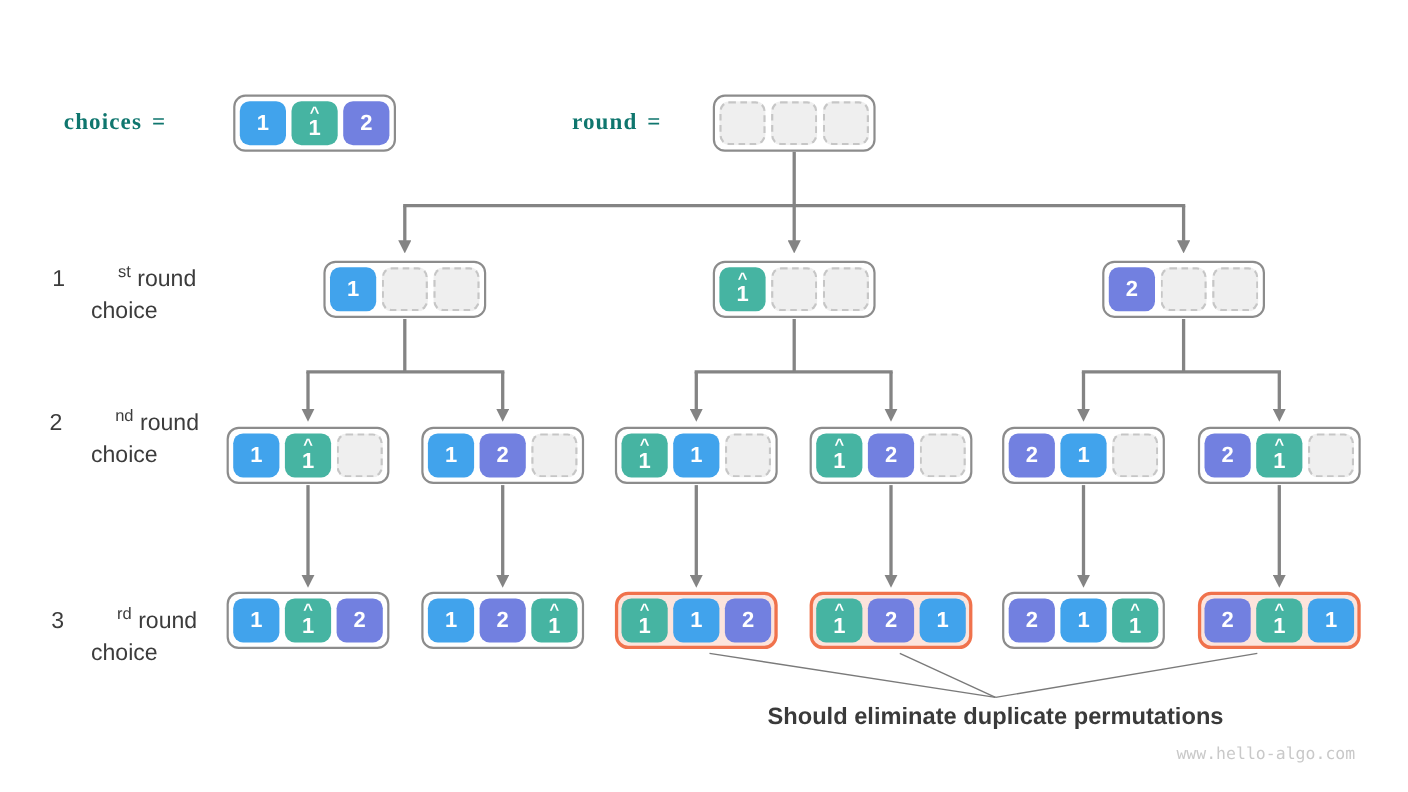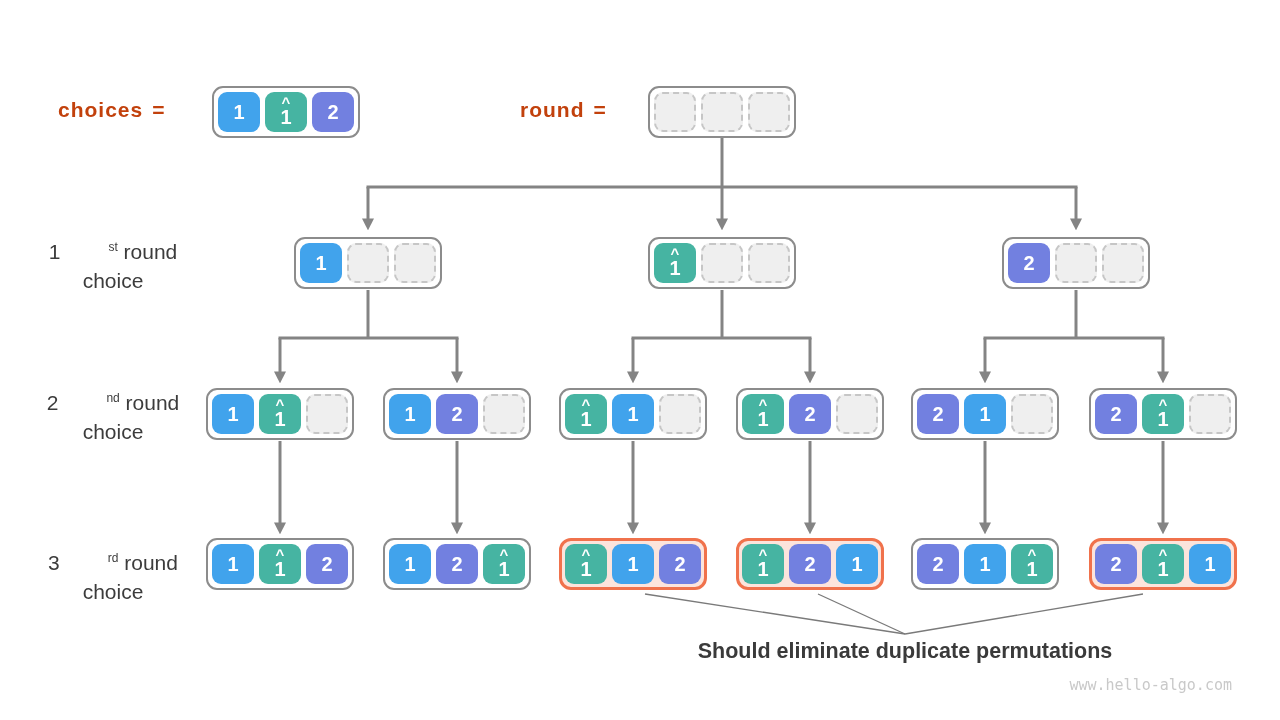--- a/index.html
+++ b/index.html
@@ -3,30 +3,30 @@
 <meta charset="utf-8">
 <style>
   html,body{margin:0;padding:0;}
   body{
     width:1280px;height:720px;position:relative;background:#ffffff;
     font-family:"Liberation Sans",sans-serif;overflow:hidden;
     color:#3c3c3c;
   }
   .mono-label{
     position:absolute;
-    font-family:Liberation Sans, sans-serif;
-    font-weight:bold;font-size:21px;color:#c2410c;
+    font-family:Liberation Serif, serif;
+    font-weight:bold;font-size:21px;color:#0f766e;
     letter-spacing:1px;white-space:nowrap;
   }
   .mono-label .eq{margin-left:9px;}
   .row-label{
     position:absolute;width:180px;text-align:center;
     font-size:21px;line-height:29px;color:#3c3c3c;
   }
-  .row-label sup{font-size:12px;margin-left:48px;}
+  .row-label sup{font-size:15px;margin-left:48px;}
   .node{
     position:absolute;box-sizing:border-box;
     width:148px;height:52px;
     border:2px solid var(--node_border);
     border-radius:11px;background:#ffffff;
     display:flex;align-items:center;justify-content:center;
     gap:5px;padding:4px;
   }
   .node.dup{
     border:3px solid var(--dup_border);
@@ -125,21 +125,21 @@
 <div class="node" style="left:648px;top:86px;">
     <div class="cell empty"></div>
     <div class="cell empty"></div>
     <div class="cell empty"></div>
   </div>
 
 <div class="row-label" style="left:23px;top:233px;">
   <span>1</span><sup>st</sup><span> round</span><br>
   <span>choice</span>
 </div>
-<div class="row-label" style="left:23px;top:384px;">
+<div class="row-label" style="left:23px;top:364px;">
   <span>2</span><sup>nd</sup><span> round</span><br>
   <span>choice</span>
 </div>
 <div class="row-label" style="left:23px;top:544px;">
   <span>3</span><sup>rd</sup><span> round</span><br>
   <span>choice</span>
 </div>
 
 <div class="node" style="left:294px;top:237px;">
     <div class="cell blue">

